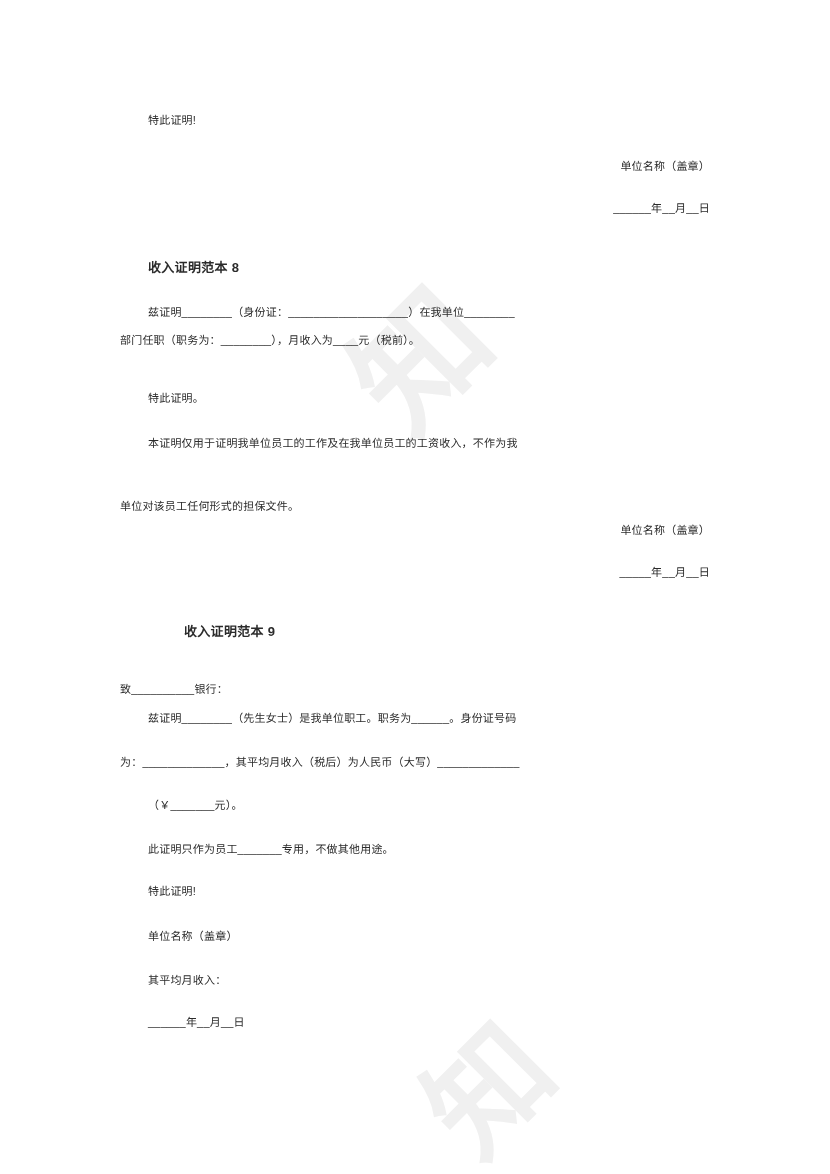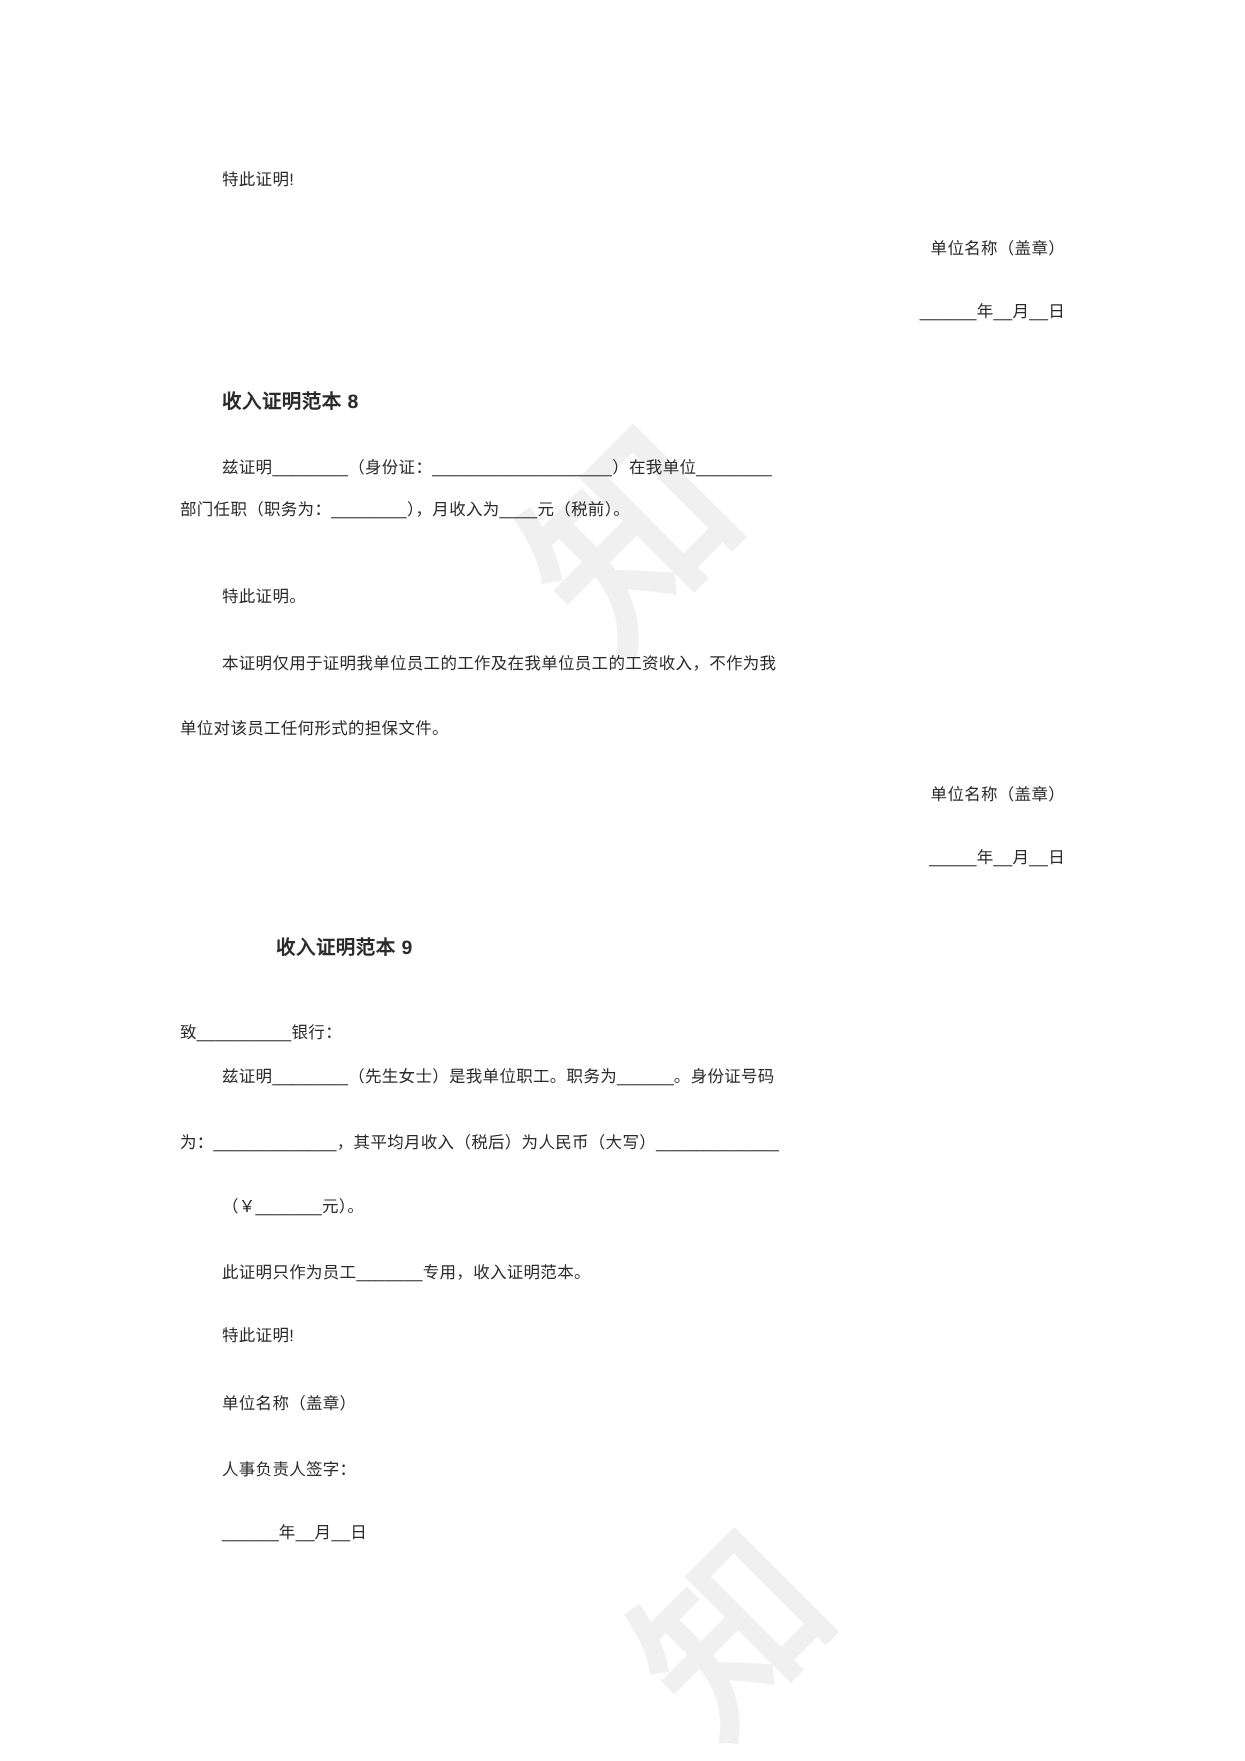--- a/index.html
+++ b/index.html
@@ -97,40 +97,40 @@
     <div class="line indent heading" style="top:260px;">收入证明范本 8</div>
 
     <div class="line indent" style="top:306px;">兹证明________（身份证：___________________）在我单位________</div>
 
     <div class="line flush" style="top:334px;">部门任职（职务为：________），月收入为____元（税前）。</div>
 
     <div class="line indent" style="top:392px;text-align:right;">特此证明。</div>
 
     <div class="line indent" style="top:437px;">本证明仅用于证明我单位员工的工作及在我单位员工的工资收入，不作为我</div>
 
-    <div class="line flush" style="top:480px;">单位对该员工任何形式的担保文件。</div>
+    <div class="line flush" style="top:500px;">单位对该员工任何形式的担保文件。</div>
 
     <div class="line right" style="top:524px;">单位名称（盖章）</div>
 
     <div class="line right" style="top:566px;">_____年__月__日</div>
 
     <div class="line indent heading" style="top:624px;margin-left:36px;">收入证明范本 9</div>
 
     <div class="line flush" style="top:683px;text-align:center;">致__________银行：</div>
 
     <div class="line indent" style="top:712px;">兹证明________（先生女士）是我单位职工。职务为______。身份证号码</div>
 
     <div class="line flush" style="top:756px;">为：_____________，其平均月收入（税后）为人民币（大写）_____________</div>
 
     <div class="line indent" style="top:799px;">（￥_______元）。</div>
 
-    <div class="line indent" style="top:843px;">此证明只作为员工_______专用，收入证明范本。</div>
+    <div class="line indent" style="top:843px;">此证明只作为员工_______专用，不做其他用途。</div>
 
     <div class="line indent" style="top:885px;">特此证明!</div>
 
     <div class="line indent" style="top:930px;">单位名称（盖章）</div>
 
-    <div class="line indent" style="top:974px;">人事负责人签字：</div>
+    <div class="line indent" style="top:974px;">其平均月收入：</div>
 
     <div class="line indent" style="top:1016px;">______年__月__日</div>
 
   </div>
 </div>
 
 </body></html>

